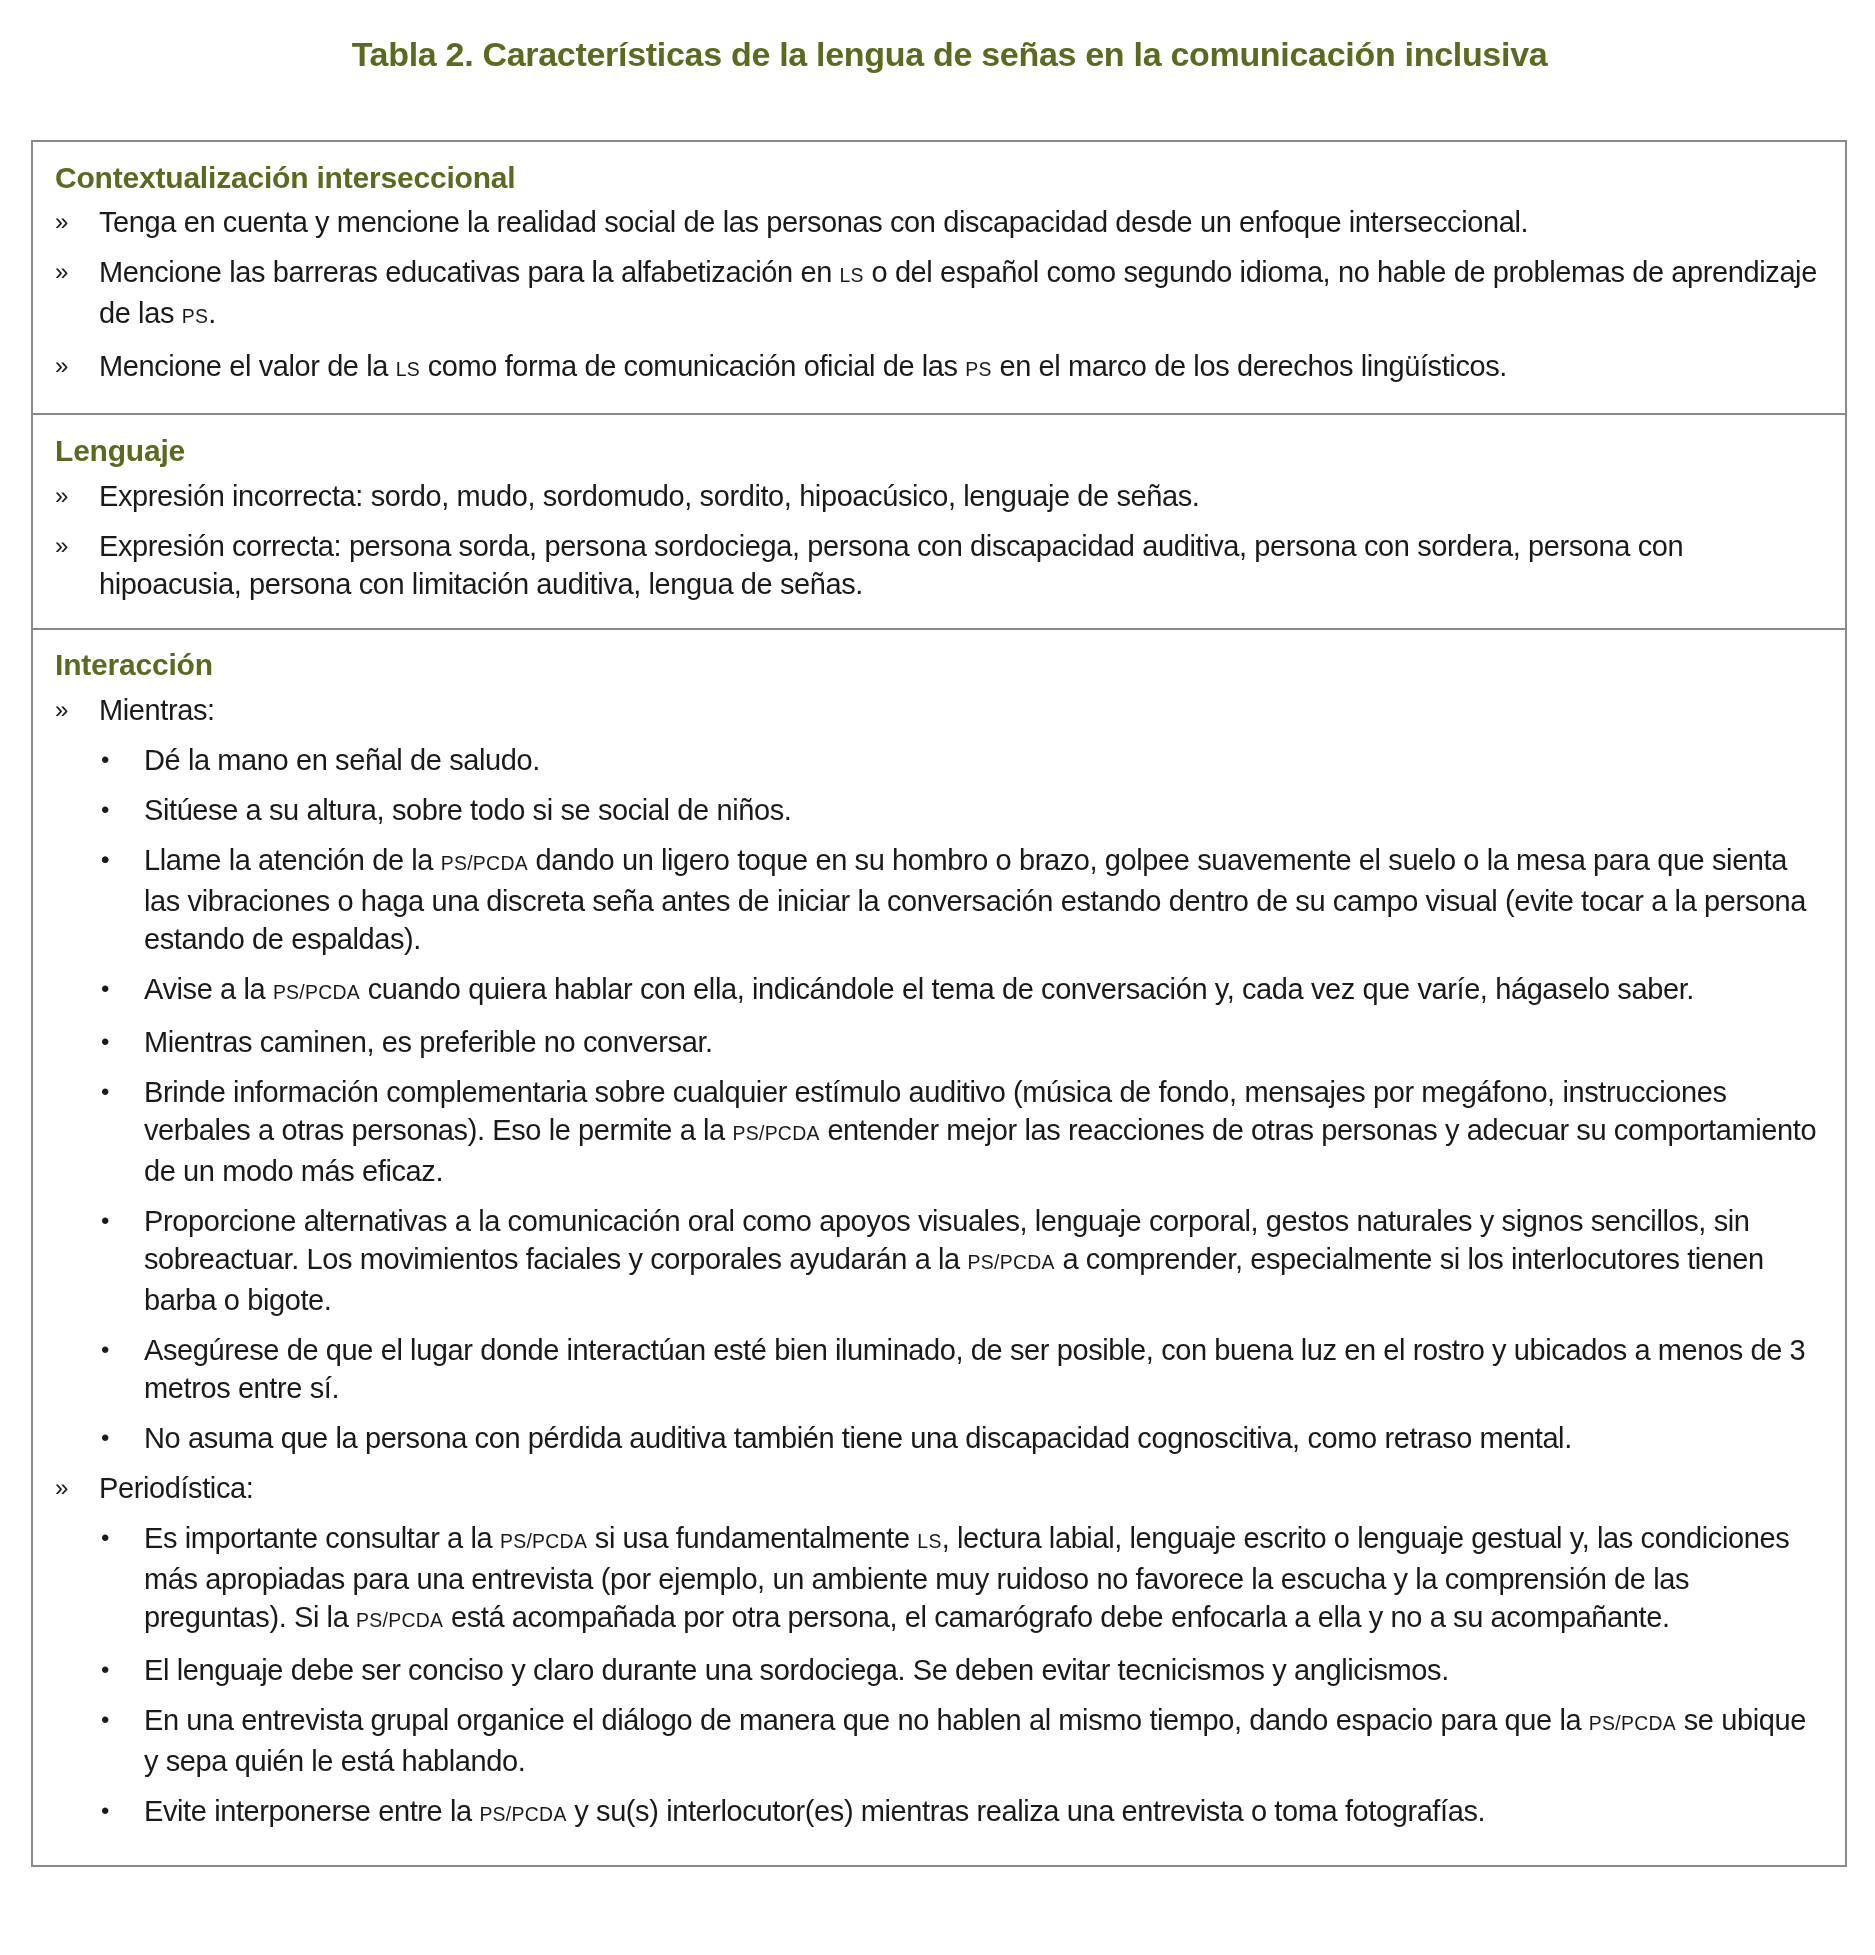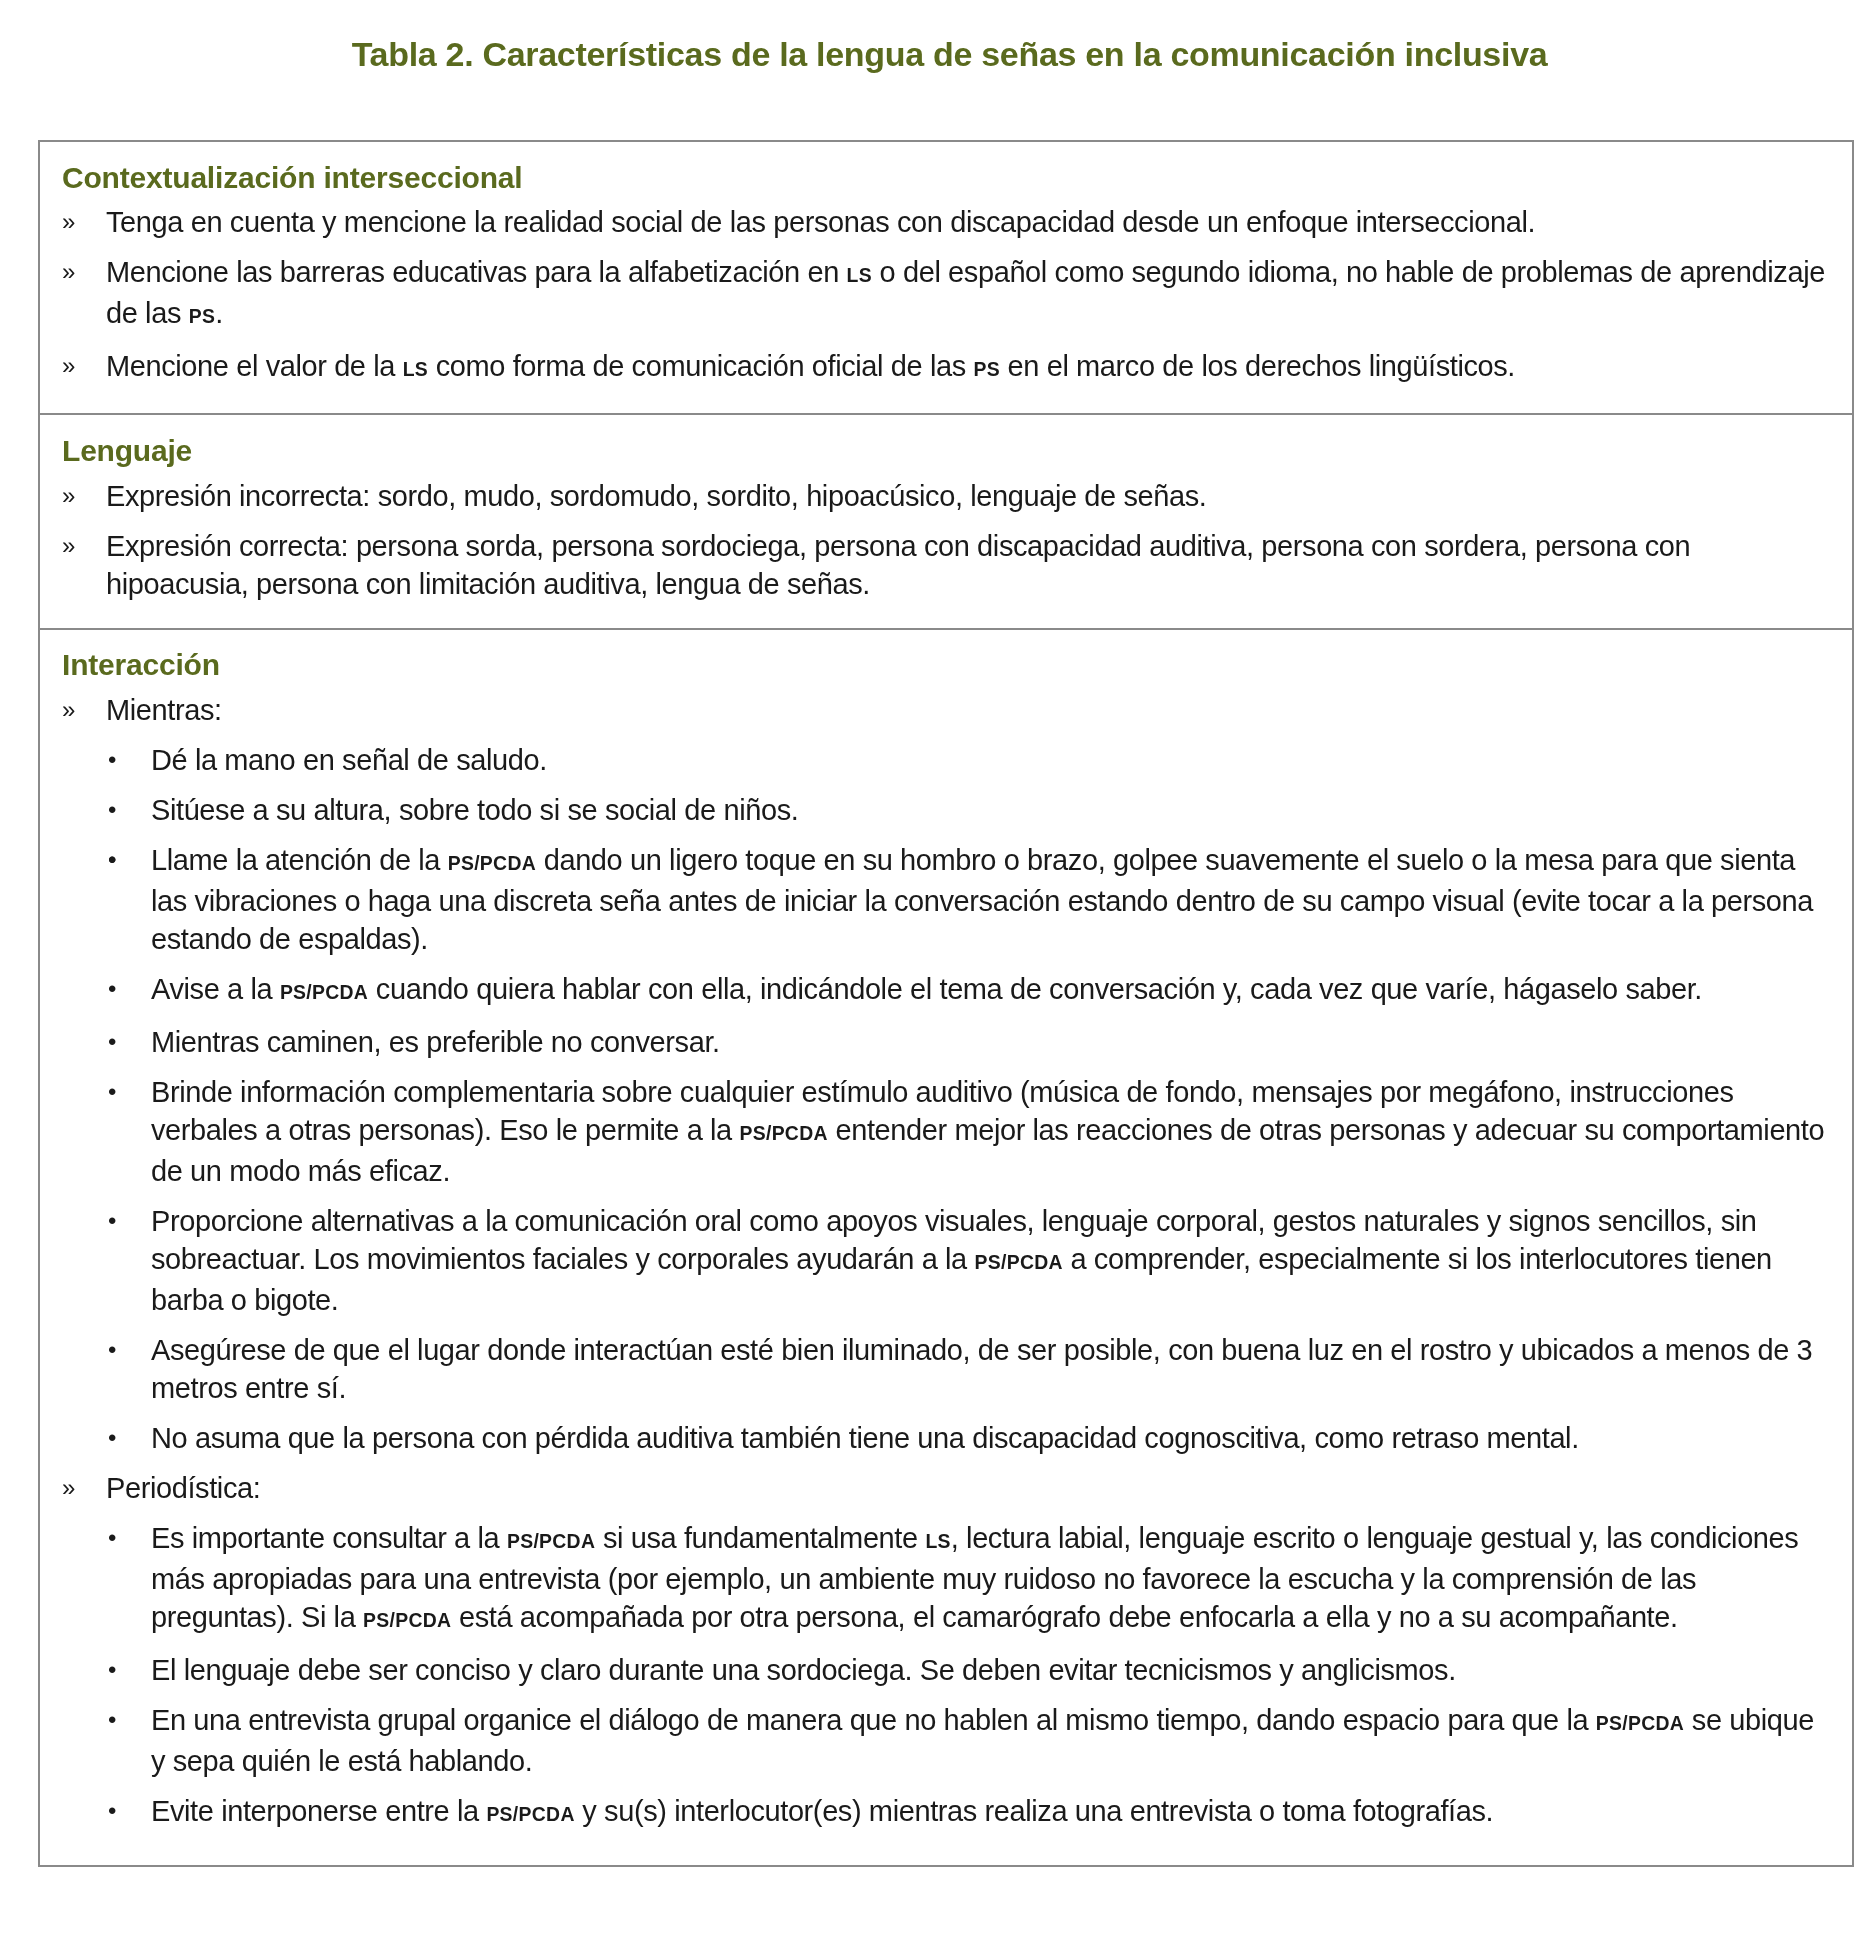--- a/index.html
+++ b/index.html
@@ -7,36 +7,36 @@
     width: 1875px; height: 1956px; position: relative; overflow: hidden;
     font-family: "Liberation Sans", "DejaVu Sans", sans-serif;
     color: #1a1a1a;
   }
   .title {
     position: absolute; left: 12px; top: 35px; width: 1875px;
     text-align: center; font-weight: bold; font-size: 34px;
     color: #5a6a1e; letter-spacing: -0.3px;
   }
   .table {
-    position: absolute; left: 38px; top: 140px; width: 1816px;
+    position: absolute; left: 31px; top: 140px; width: 1816px;
     border: 2.8px solid #8a8a8a; box-sizing: border-box;
   }
   .section { border-bottom: 2.8px solid #8a8a8a; padding: 14.8px 22px 13px 22px; }
   .section:last-child { border-bottom: none; padding-bottom: 20px; border-radius: 9px; }
   .section-title {
     font-size: 30px; font-weight: bold; color: #5a6a1e; line-height: 41px;
     margin-bottom: 5.5px; letter-spacing: -0.2px;
   }
   .item { position: relative; font-size: 29px; line-height: 38px; margin-bottom: 12px; letter-spacing: -0.4px; }
   .lvl1 { padding-left: 44px; }
   .lvl2 { padding-left: 89px; }
   .marker { position: absolute; top: 0; }
   .lvl1 .marker { left: 0; font-size: 24px; }
   .lvl2 .marker { left: 46px; font-size: 24px; }
-  .sc { font-size: 19.4px; font-weight: bold; letter-spacing: 0.3px; }
+  .sc { font-size: 19.4px; font-weight: normal; letter-spacing: 0.3px; }
 </style>
 </head>
 <body>
 
 <div class="title">Tabla 2. Características de la lengua de señas en la comunicación inclusiva</div>
 
 <div class="table">
 
   <div class="section">
     <div class="section-title">Contextualización interseccional</div>

